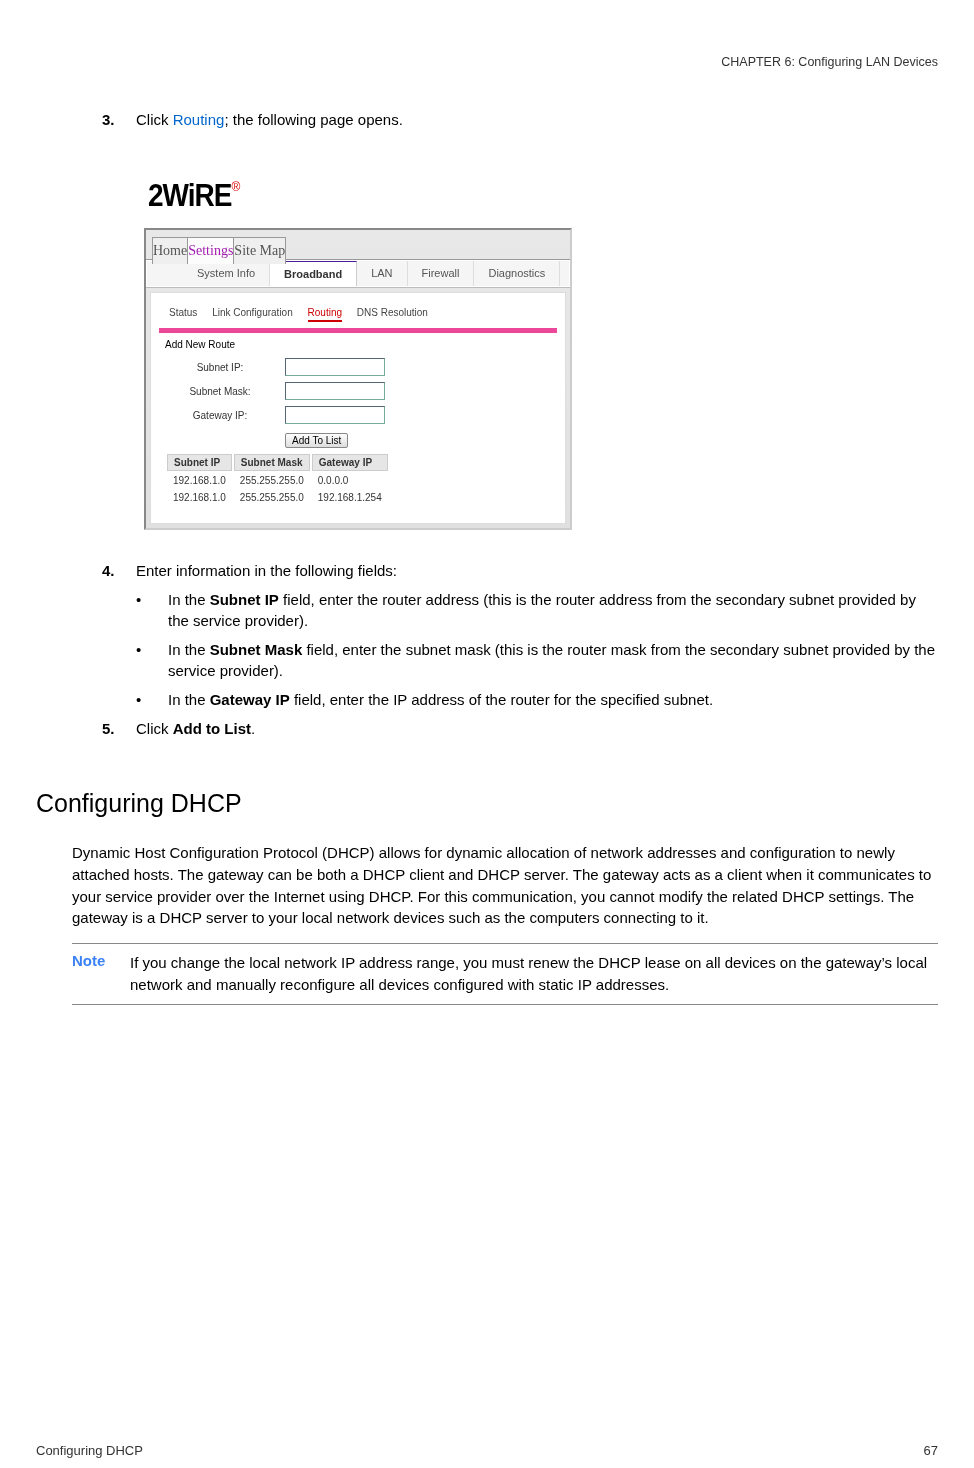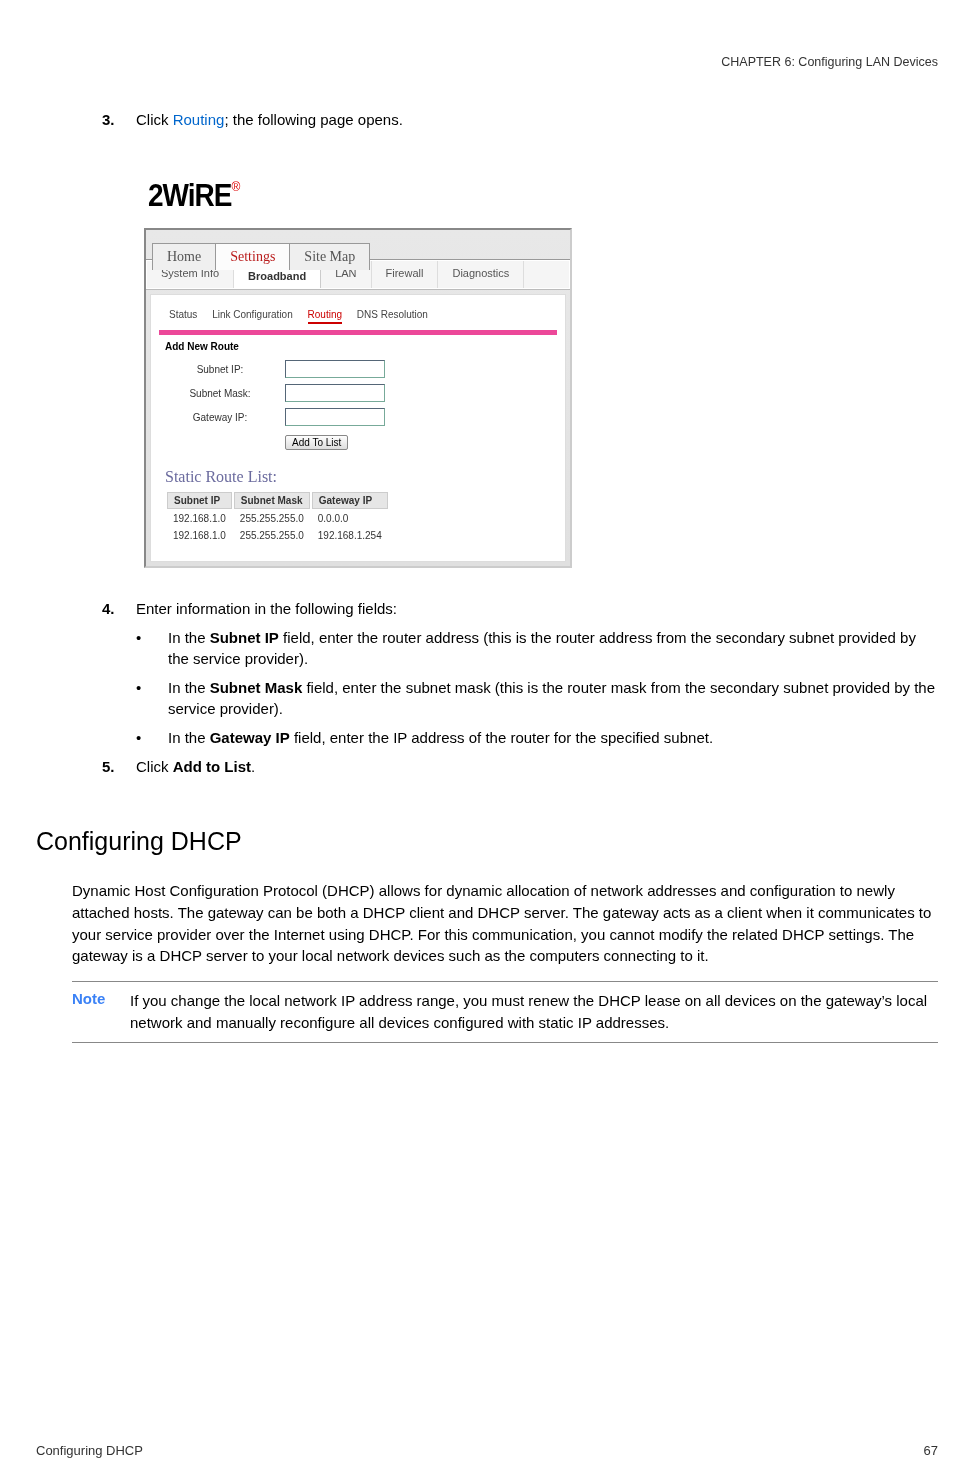--- a/index.html
+++ b/index.html
@@ -79,52 +79,53 @@
     display: flex;
     padding: 2px 0 0 6px;
   }
   .top-tab {
     font-family: Georgia, serif;
     font-size: 14px;
     color: #555;
     background: #efefef;
     border: 1px solid #999;
     border-bottom: none;
-    padding: 5px 14px;
+    padding: 5px 0;
     margin-right: -1px;
     position: relative;
-    top: 11px;
+    top: 5px;
   }
   .top-tab.active {
     background: #fcfcfc;
-    color: #b91c1c;
+    color: #a21caf;
     z-index: 2;
   }
   .sub-strip {
     background: #fff;
     border-top: 1px solid #999;
     border-bottom: 1px solid #bbb;
     padding: 1px;
   }
   .sub-tabs {
     display: flex;
     background: #f5f5f5;
+    padding-left: 36px;
   }
   .sub-tab {
     font-family: Verdana, sans-serif;
     font-size: 11px;
     color: #555;
     padding: 6px 14px;
     border-right: 1px solid #ddd;
   }
   .sub-tab.active {
     background: #fff;
     font-weight: bold;
     color: #333;
-    border-top: 3px solid #4c1d95;
+    border-top: 1px solid #4c1d95;
     border-right: 1px solid #ccc;
   }
   .content-area {
     background: #fff;
     padding: 8px 8px 16px 8px;
     margin: 4px;
     border: 1px solid #ddd;
   }
   .minor-tabs {
     font-family: Verdana, sans-serif;
@@ -138,21 +139,21 @@
   .sec-title {
     font-family: Georgia, serif;
     color: #6b6b9e;
     font-size: 16px;
     margin: 18px 0 4px 6px;
   }
   .form-box { margin-left: 6px; }
   .form-hdr {
     font-family: Verdana, sans-serif;
     font-size: 10px;
-    font-weight: bold;
+    font-weight: normal;
     margin: 6px 0 8px 0;
   }
   .frow {
     display: flex;
     align-items: center;
     margin-bottom: 6px;
   }
   .flab {
     font-family: Verdana, sans-serif;
     font-size: 10px;
@@ -286,21 +287,20 @@
           <div class="frow">
             <div class="flab">Subnet Mask:</div>
             <input class="finput" style="">
           </div>
           <div class="frow">
             <div class="flab">Gateway IP:</div>
             <input class="finput" style="">
           </div>
           <button class="btn-add">Add To List</button>
         </div>
-        <div class="sec-title">Static Route List:</div>
         <table class="route-table">
           <tbody>
               <tr>
             <th>Subnet IP</th>
             <th>Subnet Mask</th>
             <th>Gateway IP</th>
           </tr>
           <tr>
             <td>192.168.1.0</td>
             <td>255.255.255.0</td>

